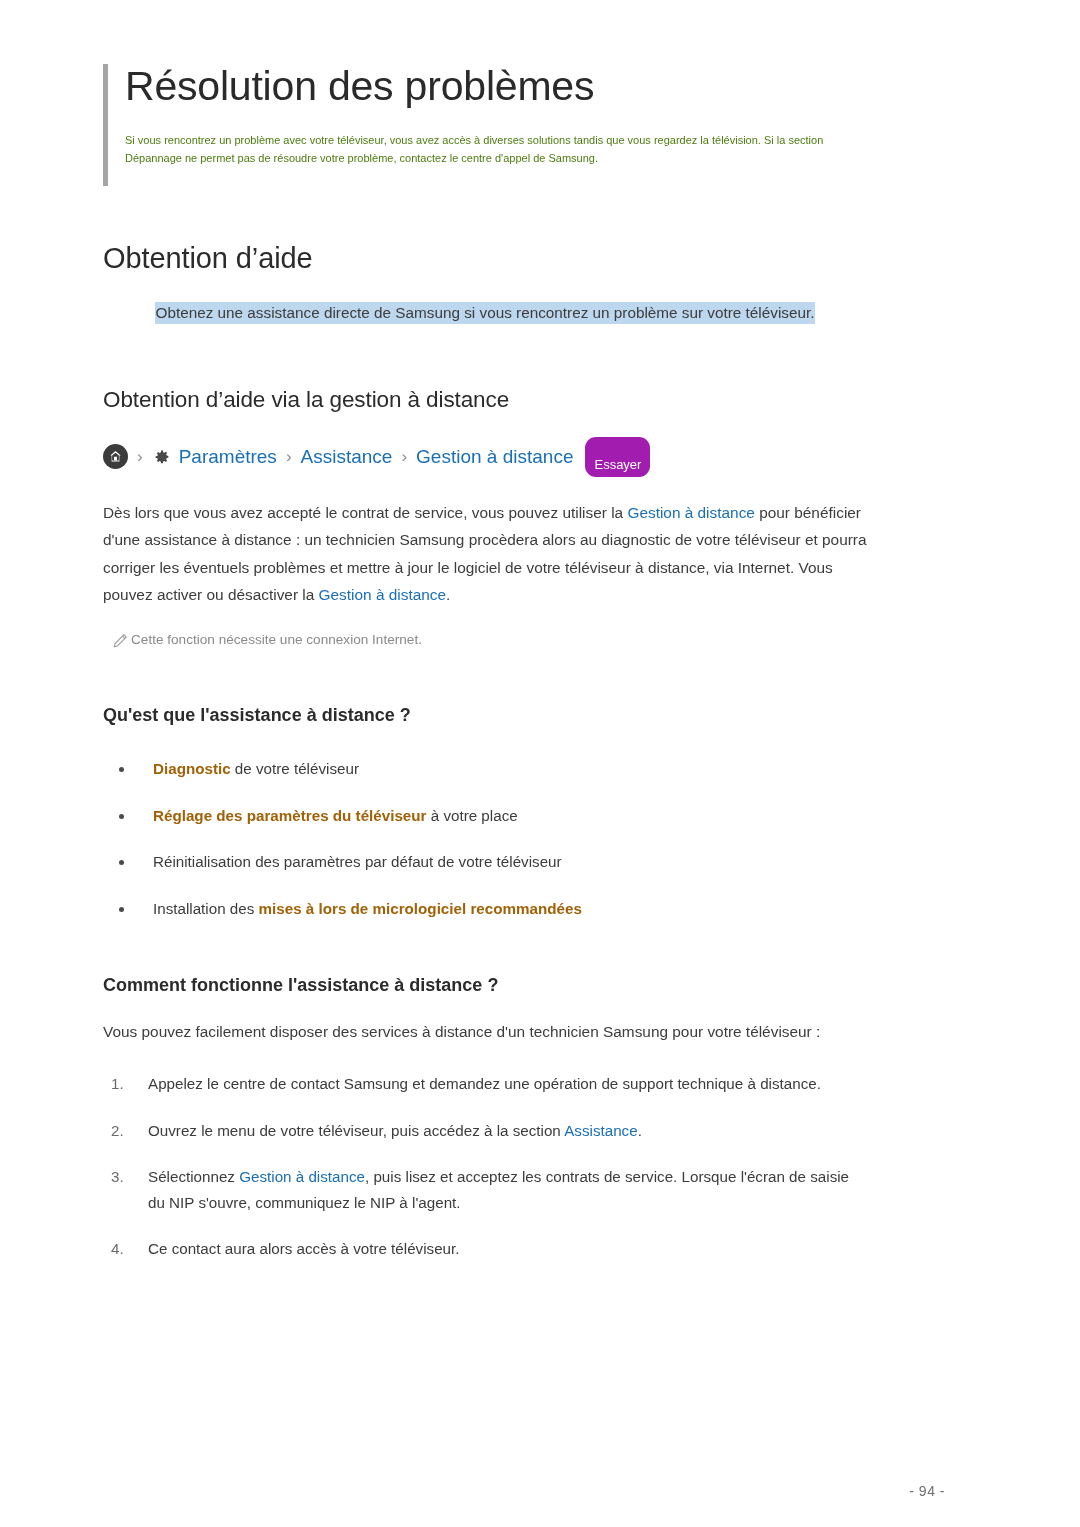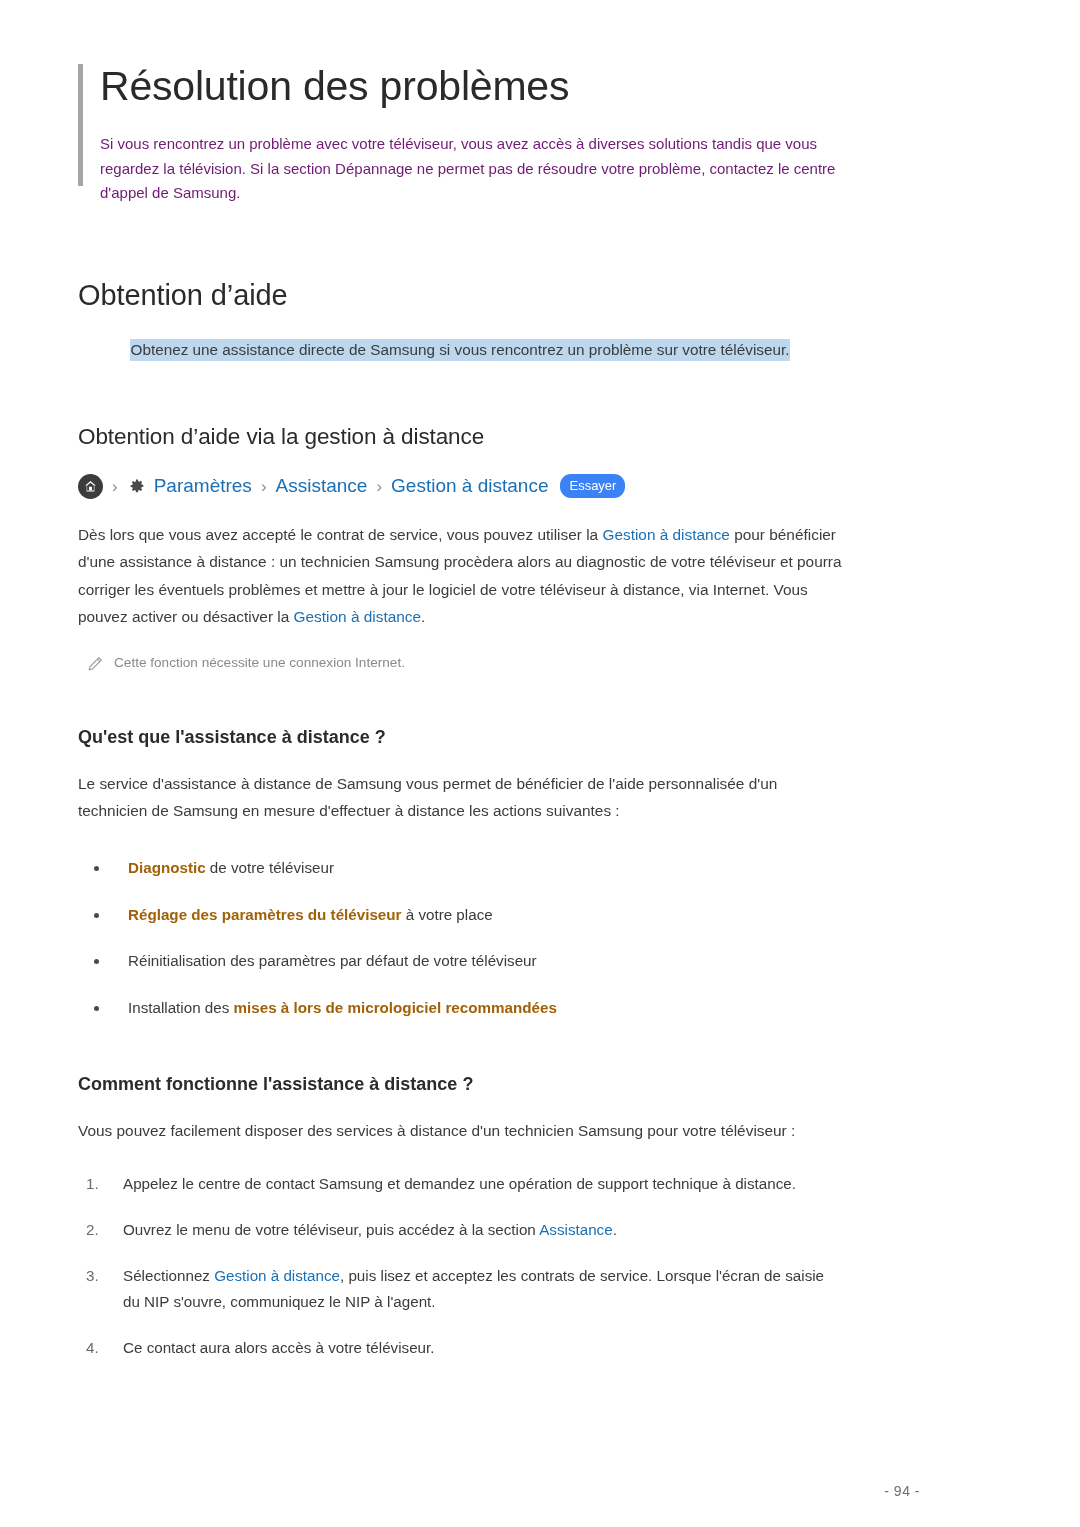--- a/index.html
+++ b/index.html
@@ -15,20 +15,21 @@
     color: #3a3a3a;
     -webkit-font-smoothing: antialiased;
   }
 
   .page {
     position: relative;
     width: 920px;
     height: 1527px;
     box-sizing: border-box;
     padding: 0 78px;
+    margin-left: 25px;
   }
 
   
   .title-block {
     position: relative;
     padding-top: 62px;
     padding-left: 22px;
   }
   .title-bar {
     position: absolute;
@@ -41,23 +42,23 @@
   .page-title {
     margin: 0;
     font-size: 41px;
     font-weight: 400;
     line-height: 1.18;
     letter-spacing: -0.2px;
     color: #2a2a2a;
   }
   .intro-text {
     margin: 22px 0 0 0;
-    font-size: 15px;
+    font-size: 11px;
     line-height: 1.62;
-    color: #701a75;
+    color: #4d7c0f;
     max-width: 900px;
   }
 
   
   .h2 {
     margin: 74px 0 0 0;
     padding-left: 0;
     font-size: 29px;
     font-weight: 400;
     color: #2b2b2b;
@@ -120,25 +121,25 @@
     font-size: 17px;
     padding: 0 1px;
     line-height: 1;
   }
   .crumb {
     color: #1a6fb5;
     white-space: nowrap;
   }
   .try-badge {
     display: inline-block;
-    background: #3b82f6;
+    background: #a21caf;
     color: #ffffff;
     font-size: 13px;
     line-height: 1;
-    padding: 5px 9px 6px 9px;
+    padding: 21px 9px 6px 9px;
     border-radius: 11px;
     margin-left: 4px;
     white-space: nowrap;
   }
 
   
   .body-par {
     margin: 22px 0 0 0;
     font-size: 15.4px;
     line-height: 1.78;
@@ -148,21 +149,21 @@
   }
   .lnk {
     color: #1a6fb5;
   }
 
   
   .note {
     margin: 22px 0 0 0;
     display: flex;
     align-items: flex-start;
-    gap: 10px;
+    gap: 2px;
     padding-left: 8px;
   }
   .pencil-icon {
     width: 18px;
     height: 18px;
     flex: none;
     margin-top: 2px;
   }
   .note-text {
     font-size: 13.6px;
@@ -288,21 +289,20 @@
     <span class="pencil-icon">
       <svg width="18" height="18" viewBox="0 0 24 24" aria-hidden="true">
         <path d="M17.2 3.6 20.4 6.8 8.6 18.6l-4.2 1 1-4.2L17.2 3.6z" fill="none" stroke="#9a9a9a" stroke-width="1.5" stroke-linejoin="round"></path>
         <path d="M15.2 5.6 18.4 8.8" stroke="#9a9a9a" stroke-width="1.5"></path>
       </svg>
     </span>
     <span class="note-text">Cette fonction nécessite une connexion Internet.</span>
   </div>
 
   <h4 class="h4">Qu'est que l'assistance à distance ?</h4>
-  <p class="body-par">Le service d'assistance à distance de Samsung vous permet de bénéficier de l'aide personnalisée d'un technicien de Samsung en mesure d'effectuer à distance les actions suivantes :</p>
 
   <ul class="bullets">
     <li><b>Diagnostic</b><span> de votre téléviseur</span></li>
     <li><b>Réglage des paramètres du téléviseur</b><span> à votre place</span></li>
     <li><span>Réinitialisation des paramètres par défaut de votre téléviseur</span></li>
     <li><span>Installation des </span><b>mises à lors de micrologiciel recommandées</b></li>
   </ul>
 
   <h4 class="h4">Comment fonctionne l'assistance à distance ?</h4>
   <p class="body-par">Vous pouvez facilement disposer des services à distance d'un technicien Samsung pour votre téléviseur :</p>

